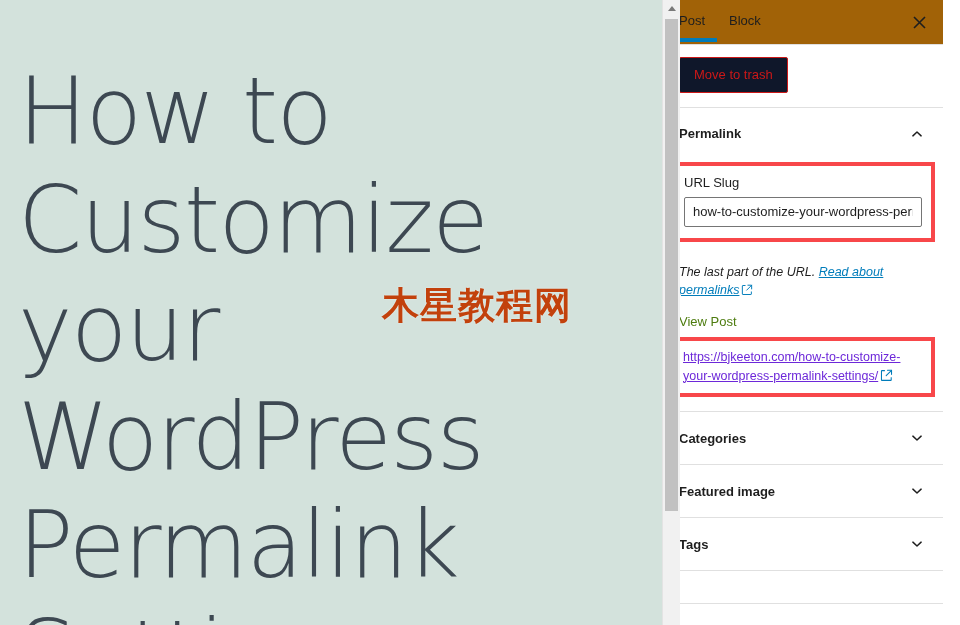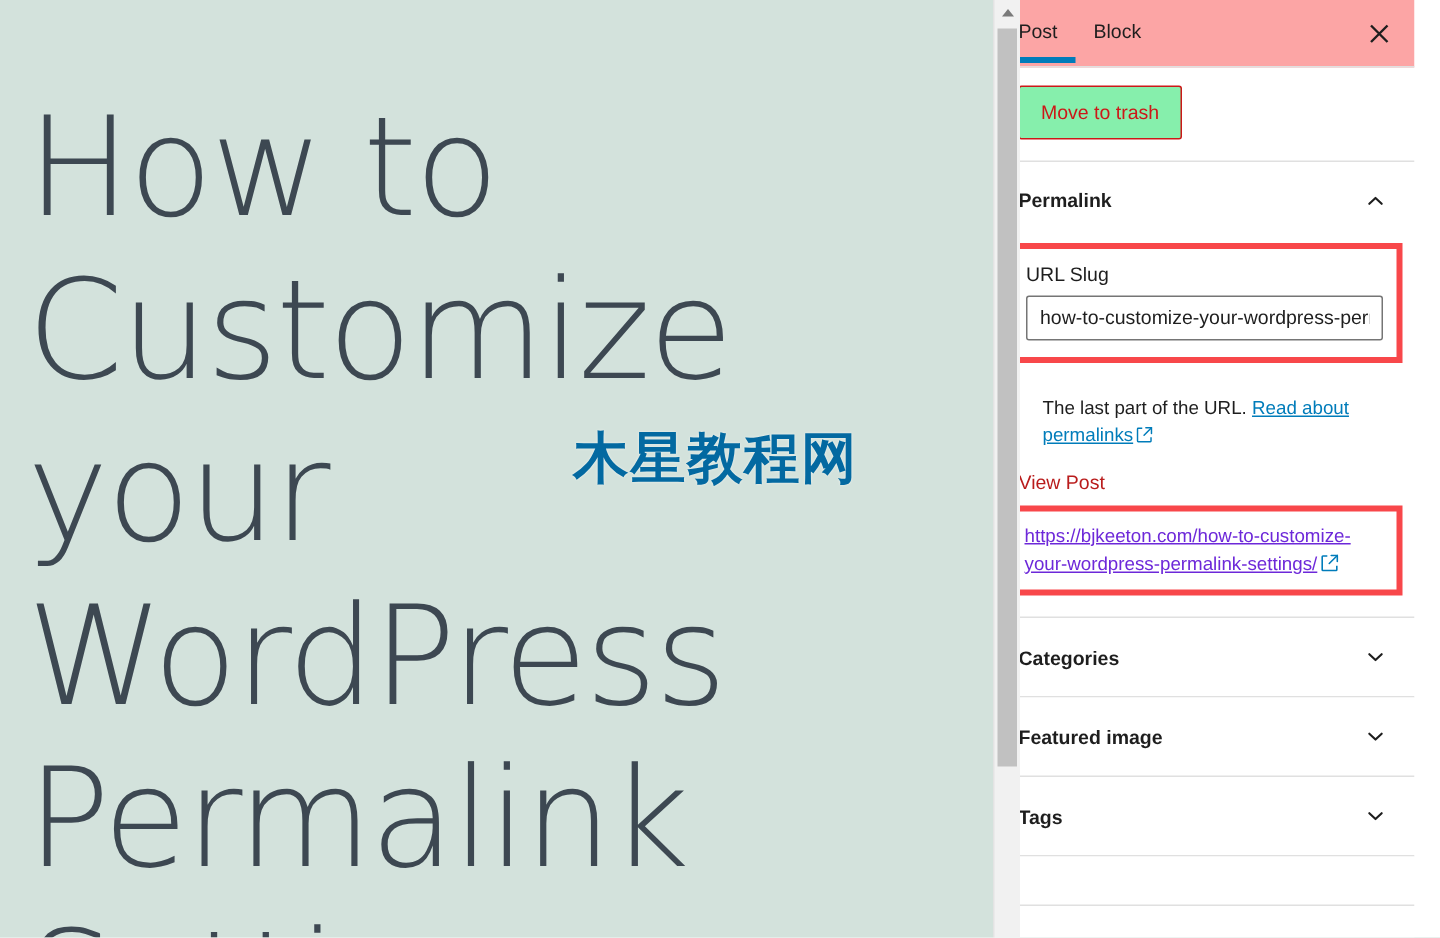--- a/index.html
+++ b/index.html
@@ -48,21 +48,21 @@
 
   .watermark {
     position: absolute;
     left: 382px;
     top: 287px;
     font-family: "DejaVu Sans", sans-serif;
     font-weight: bold;
     font-size: 37px;
     line-height: 1;
     letter-spacing: 1px;
-    color: #0369a1;
+    color: #c2410c;
     text-shadow: 0 0 2px rgba(255,255,255,0.6);
     user-select: none;
   }
 
   
   .scrollbar {
     position: absolute;
     top: 0;
     left: 662px;
     width: 17px;
@@ -113,21 +113,21 @@
     color: #1e1e1e;
   }
 
   
   .tab-bar {
     position: relative;
     display: flex;
     align-items: flex-start;
     height: 44px;
     border-bottom: 1px solid #e0e0e0;
-    background: #fca5a5;
+    background: #a16207;
   }
   .tab {
     position: relative;
     padding: 13px 12px 12px 12px;
     font-size: 13px;
     color: #1e1e1e;
     cursor: pointer;
     background: none;
     border: none;
     font-family: inherit;
@@ -186,21 +186,21 @@
   
   .trash-section {
     padding: 12px 16px 14px 16px;
     border-bottom: 1px solid #e0e0e0;
   }
   .trash-btn {
     display: inline-block;
     padding: 9px 14px;
     border: 1px solid #cc1818;
     color: #cc1818;
-    background: #86efac;
+    background: #0f172a;
     font-size: 13px;
     font-family: inherit;
     border-radius: 2px;
     cursor: pointer;
     line-height: 1.2;
   }
 
   
   .revisions {
     display: flex;
@@ -239,34 +239,35 @@
     font-size: 13px;
     font-family: inherit;
     color: #1e1e1e;
     border: 1px solid #757575;
     border-radius: 2px;
     background: #fff;
     outline: none;
     height: 30px;
   }
   .help-text {
-    padding: 2px 16px 0 32px;
+    padding: 2px 16px 0 16px;
     font-size: 12.5px;
     line-height: 1.45;
     color: #1e1e1e;
+    font-style: italic;
   }
   .link {
     color: #007cba;
     text-decoration: underline;
     cursor: pointer;
   }
   .view-post-label {
     padding: 13px 16px 5px 16px;
     font-size: 13px;
-    color: #b91c1c;
+    color: #4d7c0f;
   }
   .url-highlight {
     margin: 3px 8px 0 8px;
     border: 4px solid #f8474a;
     padding: 7px 8px 8px 8px;
     box-sizing: border-box;
   }
   .post-url {
     font-size: 12.5px;
     line-height: 1.5;

